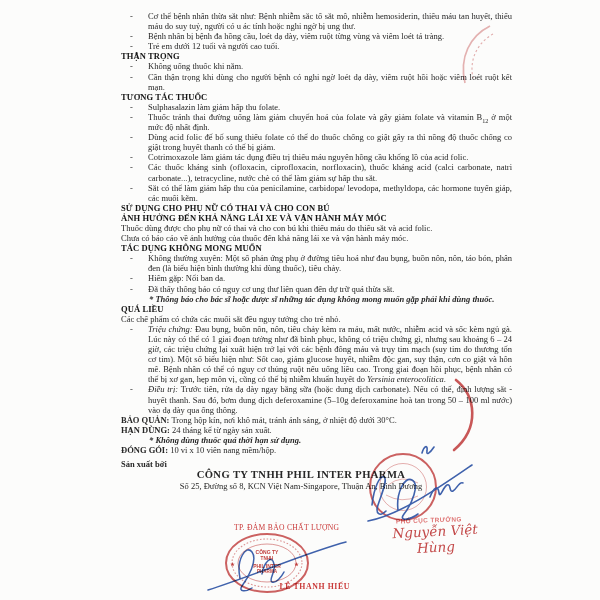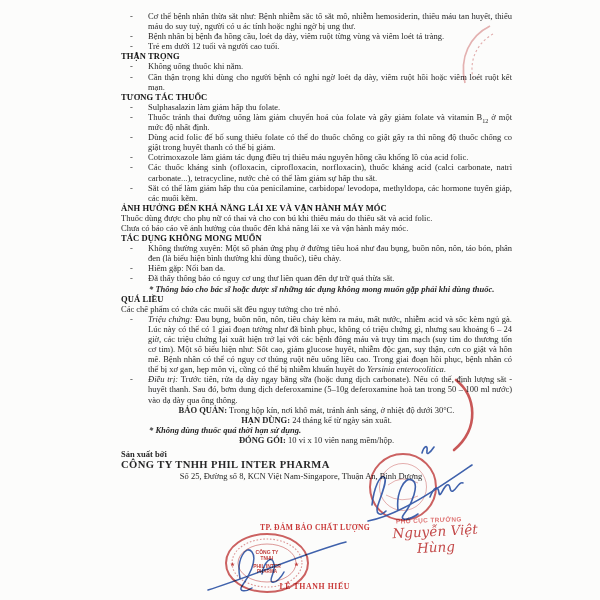--- a/index.html
+++ b/index.html
@@ -5,39 +5,39 @@
   html,body{margin:0;padding:0;background:#e9e9e9;}
   .page{position:relative;width:600px;height:600px;background:#fcfcfb;overflow:hidden;
         font-family:"Liberation Serif",serif;color:#272727;}
   .doc{position:absolute;left:121px;top:11px;width:391px;font-size:8.5px;line-height:10.1px;
        text-align:justify;}
   .blk{position:relative;}
   .bullet{padding-left:27px;}
   .dash{position:absolute;left:9px;top:0;}
   .heading{font-weight:700;color:#141414;text-align:left;letter-spacing:.1px;}
   .note{font-weight:700;font-style:italic;}
-  .labeled{text-align:center;}
+  .labeled{text-align:left;}
   .b{font-weight:700;}
   .i{font-style:italic;}
   .bi{font-weight:700;font-style:italic;margin-left:28px;}
   sub{font-size:6.2px;line-height:0;}
   .center-bi{width:360px;text-align:left;font-weight:700;margin-top:4px;}
-  .center-company{width:360px;font-weight:700;font-size:10.6px;
+  .center-company{width:360px;text-align:center;font-weight:700;font-size:10.6px;
                   letter-spacing:.4px;line-height:11.5px;}
   .center{width:360px;text-align:center;}
   
   .stamp{position:absolute;mix-blend-mode:multiply;pointer-events:none;}
   .director-title{left:396px;top:516px;width:90px;font-family:"Liberation Sans",sans-serif;
                   font-size:6.4px;font-weight:700;letter-spacing:.4px;color:#e27777;
                   transform:rotate(-2deg);}
   .director-name{left:378px;top:523px;width:115px;font-family:"DejaVu Serif",serif;
                  font-style:italic;font-size:13.5px;color:#c64a4a;transform:rotate(-3deg);
                  text-align:center;}
-  .qa-title{left:240px;top:523px;width:130px;font-size:7.6px;font-weight:700;
-            letter-spacing:.3px;color:#cc3a3a;text-align:right;}
+  .qa-title{left:234px;top:523px;width:130px;font-size:7.6px;font-weight:400;
+            letter-spacing:.3px;color:#cc3a3a;text-align:left;}
   .qa-name{left:250px;top:582px;width:100px;font-size:7.8px;font-weight:700;
            letter-spacing:.6px;color:#cc3a3a;text-align:right;}
   .qa-seal-text{position:absolute;left:0;top:0;width:100%;height:100%;}
   .qa-seal-line{position:absolute;width:100%;text-align:center;font-family:"Liberation Sans",sans-serif;
                 font-weight:700;color:#c4403f;}
 </style>
 </head>
 <body>
 
 <div class="page">
@@ -49,20 +49,21 @@
       <div class="blk heading"><span>THẬN TRỌNG</span></div>
       <div class="blk bullet"><span class="dash">-</span><span>Không uống thuốc khi nằm.</span></div>
       <div class="blk bullet"><span class="dash">-</span><span>Cần thận trọng khi dùng cho người bệnh có nghi ngờ loét dạ dày, viêm ruột hồi hoặc viêm loét ruột kết mạn.</span></div>
       <div class="blk heading"><span>TƯƠNG TÁC THUỐC</span></div>
       <div class="blk bullet"><span class="dash">-</span><span>Sulphasalazin làm giảm hấp thu folate.</span></div>
       <div class="blk bullet"><span class="dash">-</span><span>Thuốc tránh thai đường uống làm giảm chuyển hoá của folate và gây giảm folate và vitamin B</span><sub>12</sub><span> ở một mức độ nhất định.</span></div>
       <div class="blk bullet"><span class="dash">-</span><span>Dùng acid folic để bổ sung thiếu folate có thể do thuốc chống co giật gây ra thì nồng độ thuốc chống co giật trong huyết thanh có thể bị giảm.</span></div>
       <div class="blk bullet"><span class="dash">-</span><span>Cotrimoxazole làm giảm tác dụng điều trị thiếu máu nguyên hồng cầu khổng lồ của acid folic.</span></div>
       <div class="blk bullet"><span class="dash">-</span><span>Các thuốc kháng sinh (ofloxacin, ciprofloxacin, norfloxacin), thuốc kháng acid (calci carbonate, natri carbonate...), tetracycline, nước chè có thể làm giảm sự hấp thu sắt.</span></div>
       <div class="blk bullet"><span class="dash">-</span><span>Sắt có thể làm giảm hấp thu của penicilamine, carbidopa/ levodopa, methyldopa, các hormone tuyến giáp, các muối kẽm.</span></div>
+      <div class="blk heading"><span>SỬ DỤNG CHO PHỤ NỮ CÓ THAI VÀ CHO CON BÚ</span></div>
       <div class="blk heading"><span>ẢNH HƯỞNG ĐẾN KHẢ NĂNG LÁI XE VÀ VẬN HÀNH MÁY MÓC</span></div>
       <div class="blk para"><span>Thuốc dùng được cho phụ nữ có thai và cho con bú khi thiếu máu do thiếu sắt và acid folic.</span></div>
       <div class="blk para"><span>Chưa có báo cáo về ảnh hưởng của thuốc đến khả năng lái xe và vận hành máy móc.</span></div>
       <div class="blk heading"><span>TÁC DỤNG KHÔNG MONG MUỐN</span></div>
       <div class="blk bullet"><span class="dash">-</span><span>Không thường xuyên: Một số phản ứng phụ ở đường tiêu hoá như đau bụng, buồn nôn, nôn, táo bón, phân đen (là biểu hiện bình thường khi dùng thuốc), tiêu chảy.</span></div>
       <div class="blk bullet"><span class="dash">-</span><span>Hiếm gặp: Nổi ban da.</span></div>
       <div class="blk bullet"><span class="dash">-</span><span>Đã thấy thông báo có nguy cơ ung thư liên quan đến dự trữ quá thừa sắt.</span></div>
       <div class="blk note"><span class="bi">* Thông báo cho bác sĩ hoặc dược sĩ những tác dụng không mong muốn gặp phải khi dùng thuốc.</span></div>
       <div class="blk heading"><span>QUÁ LIỀU</span></div>
       <div class="blk para"><span>Các chế phẩm có chứa các muối sắt đều nguy tưởng cho trẻ nhỏ.</span></div>

